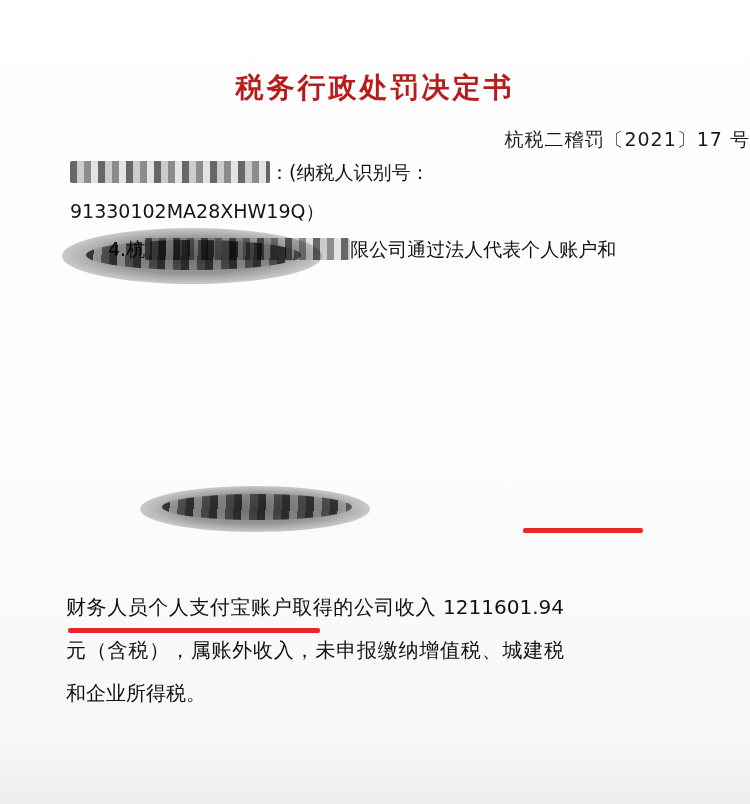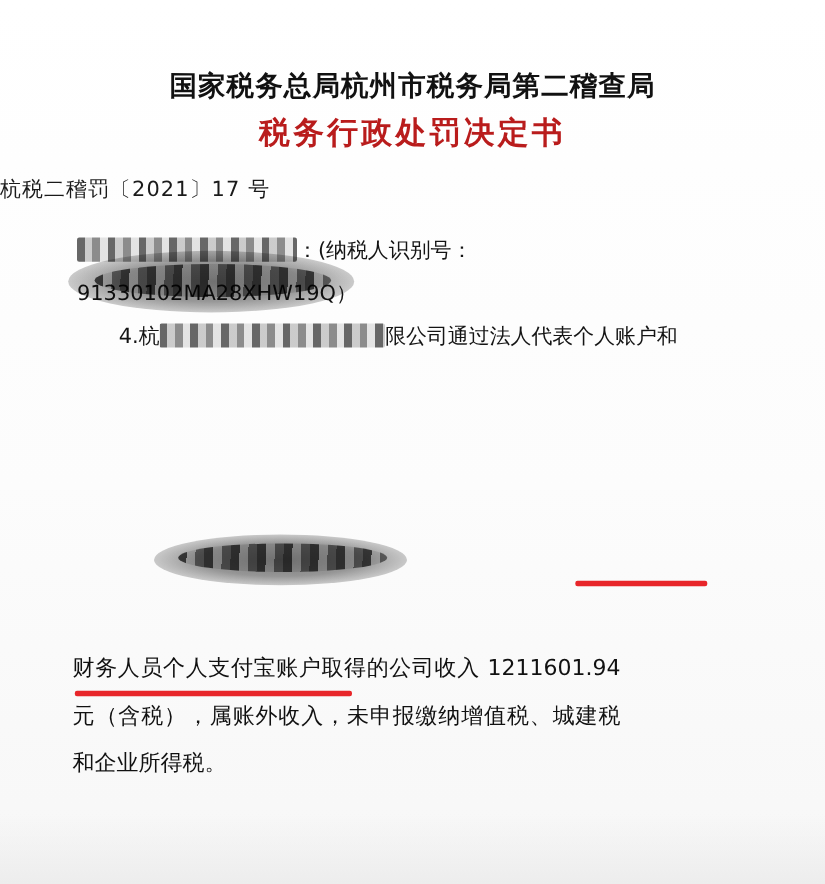--- a/index.html
+++ b/index.html
@@ -54,29 +54,28 @@
   }
   .title-line2 {
     font-size: 28px;
     font-weight: bold;
     letter-spacing: 3px;
     line-height: 1.45;
     margin-top: 6px;
     color: #b91c1c;
   }
   .doc-number {
-    text-align: left;
+    text-align: right;
     font-size: 19px;
     margin-top: 18px;
     letter-spacing: 1px;
     color: #1a1a1a;
   }
 
   .body-block {
-    margin-top: 24px;
     padding: 0 66px 0 70px;
     font-size: 19px;
     line-height: 2.05;
     color: #141414;
   }
 
   .para {
     margin: 0;
     text-align: justify;
     word-break: break-all;
@@ -190,21 +189,20 @@
 </style>
 </head>
 <body>
 
 <div class="page">
   <div class="paper-tone"></div>
 
   <div class="doc">
 
     <div class="title-block">
-      <div class="title-line1">国家税务总局杭州市税务局第二稽查局</div>
       <div class="title-line2">税务行政处罚决定书</div>
     </div>
 
     <div class="doc-number">杭税二稽罚〔2021〕17 号</div>
 
     <div class="body-block">
 
       <p class="para addressee-line">
         <span class="redact redact-1"></span><span>：(纳税人识别号：</span>
       </p>

